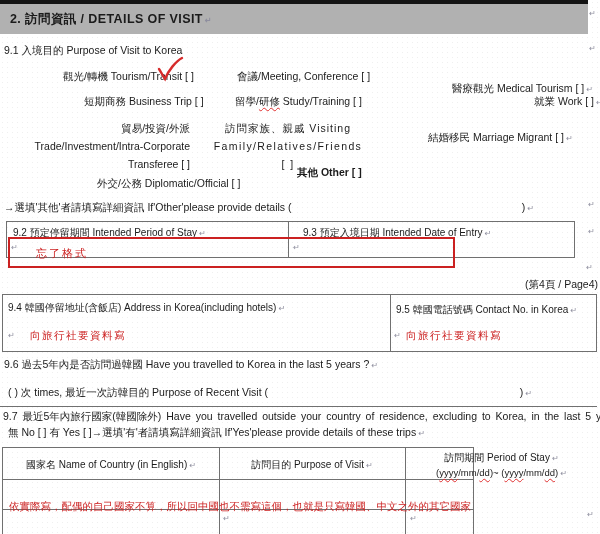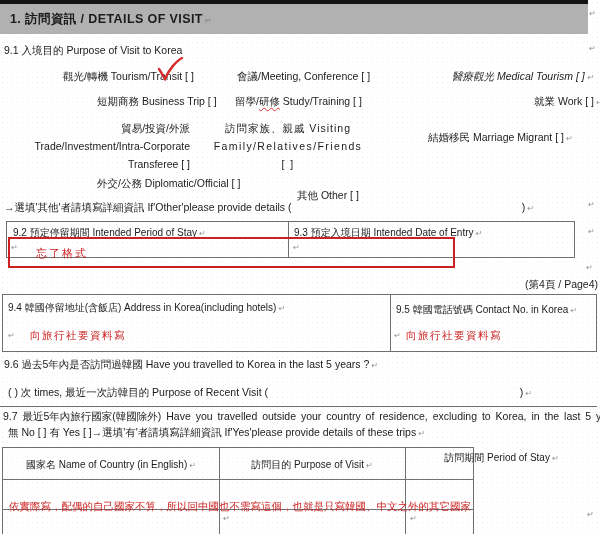--- a/index.html
+++ b/index.html
@@ -37,62 +37,62 @@
   .center{text-align:center;}
   .right{text-align:right;}
   .sm{font-size:9.5px;}
 </style>
 </head>
 <body>
 
 <div class="page">
 
   <div class="abs hdr">
-    <div class="hdr-title"><span>1. 訪問資訊 / DETAILS OF VISIT</span><span class="pm-in">↵</span></div>
+    <div class="hdr-title"><span>2. 訪問資訊 / DETAILS OF VISIT</span><span class="pm-in">↵</span></div>
   </div>
   <span class="abs pm" style="left:589px; top:10px;">↵</span>
 
   <div class="abs nowrap" style="left:4px; top:44px;">9.1 入境目的  Purpose of Visit to Korea</div>
   <span class="abs pm" style="left:589px; top:45px;">↵</span>
 
   <div class="abs nowrap" style="left:63px; top:70px;">觀光/轉機  Tourism/Transit [     ]</div>
   <svg class="abs" style="left:155px; top:56px; z-index:4;" width="30" height="28" viewBox="0 0 30 28">
     <path d="M4 13 C6 16, 8 20, 10 23 C13 15, 21 5, 27 2" stroke="#d62b2b" stroke-width="2.4" fill="none" stroke-linecap="round"></path>
   </svg>
   <div class="abs nowrap" style="left:237px; top:70px;">會議/Meeting, Conference [  ]</div>
-  <div class="abs nowrap" style="left:452px; top:70px;font-style:italic;"><span>醫療觀光  Medical Tourism [  ]</span><span class="pm-in">↵</span></div>
+  <div class="abs nowrap" style="left:452px; top:82px;"><span>醫療觀光  Medical Tourism [  ]</span><span class="pm-in">↵</span></div>
 
-  <div class="abs nowrap" style="left:97px; top:95px;">短期商務 Business Trip [  ]</div>
+  <div class="abs nowrap" style="left:84px; top:95px;">短期商務 Business Trip [  ]</div>
   <div class="abs nowrap" style="left:235px; top:95px;"><span>留學/</span><span class="wavy">研修</span><span> Study/Training [  ]</span></div>
   <div class="abs nowrap" style="left:534px; top:95px;"><span>就業 Work [  ]</span><span class="pm-in">↵</span></div>
 
   <div class="abs right" style="left:28px; top:119px; width:162px; line-height:18px;">
     <div>貿易/投資/外派 Trade/Investment/Intra-Corporate</div>
     <div>Transferee [  ]</div>
   </div>
   <div class="abs center" style="left:210px; top:119px; width:156px; line-height:18px;">
     <div style="letter-spacing:1px;">訪問家族、親戚 Visiting</div>
     <div style="letter-spacing:1.4px;">Family/Relatives/Friends [  ]</div>
   </div>
   <div class="abs nowrap" style="left:428px; top:131px;"><span>結婚移民 Marriage Migrant [  ]</span><span class="pm-in">↵</span></div>
 
   <div class="abs nowrap" style="left:97px; top:177px;">外交/公務 Diplomatic/Official [  ]</div>
-  <div class="abs nowrap" style="left:297px; top:189px;">其他 Other [  ]</div>
+  <div class="abs nowrap" style="left:297px; top:166px;font-weight:bold;">其他 Other [  ]</div>
 
   <div class="abs flexline" style="left:4px; top:201px; width:530px;">
     <span class="nowrap">→選填'其他'者請填寫詳細資訊  If'Other'please provide details (</span>
     <span class="gap"></span>
     <span class="nowrap"><span>)</span><span class="pm-in">↵</span></span>
   </div>
   <span class="abs pm" style="left:588px; top:201px;">↵</span>
 
   <div class="abs tbl" style="left:6px; top:221px; width:569px; height:37px;">
     <div class="vline" style="left:281px;"></div>
     <div class="abs cell-label" style="left:6px; top:4px;"><span>9.2 預定停留期間 Intended Period of Stay</span><span class="pm-in">↵</span></div>
-    <div class="abs cell-label" style="left:287px; top:4px;"><span>9.3 預定入境日期 Intended Date of Entry</span><span class="pm-in">↵</span></div>
+    <div class="abs cell-label" style="left:296px; top:4px;"><span>9.3 預定入境日期 Intended Date of Entry</span><span class="pm-in">↵</span></div>
     <span class="abs pm" style="left:4px; top:22px;">↵</span>
     <span class="abs pm" style="left:286px; top:22px;">↵</span>
     <div class="abs" style="left:1px; top:17px; width:279px; height:18px;"></div>
     <div class="abs" style="left:282px; top:17px; width:285px; height:18px;"></div>
   </div>
   <span class="abs pm" style="left:588px; top:228px;">↵</span>
 
   <div class="abs redbox" style="left:8px; top:237px; width:447px; height:31px;">
     <span class="red" style="display:inline-block; margin:7px 0 0 26px; font-size:11px; letter-spacing:2px;">忘了格式</span>
   </div>
@@ -127,20 +127,21 @@
   <div class="abs tbl" style="left:2px; top:447px; width:472px; height:87px; border-bottom:none;">
     <div class="vline" style="left:216px;"></div>
     <div class="vline" style="left:402px;"></div>
     <div class="hline" style="top:31px;"></div>
     <div class="hline" style="top:61px;"></div>
 
     <div class="abs center cell-label" style="left:0; top:10px; width:216px;"><span>國家名  Name of Country (in English)</span><span class="pm-in">↵</span></div>
     <div class="abs center cell-label" style="left:216px; top:10px; width:186px;"><span>訪問目的  Purpose of Visit</span><span class="pm-in">↵</span></div>
     <div class="abs center" style="left:402px; top:3px; width:193px; line-height:14px;">
       <div class="cell-label"><span>訪問期間  Period of Stay</span><span class="pm-in">↵</span></div>
+      <div class="sm nowrap"><span>(</span><span class="wavy">yyyy</span><span>/mm/</span><span class="wavy">dd</span><span>)~ (</span><span class="wavy">yyyy</span><span>/mm/</span><span class="wavy">dd</span><span>)</span><span class="pm-in">↵</span></div>
     </div>
 
     <div class="abs red nowrap" style="left:6px; top:28px; z-index:2;margin-top:24px;">依實際寫，配偶的自己國家不算，所以回中國也不需寫這個，也就是只寫韓國、中文之外的其它國家</div>
 
     <span class="abs pm" style="left:220px; top:67px;">↵</span>
     <span class="abs pm" style="left:407px; top:67px;">↵</span>
     <span class="abs pm" style="left:584px; top:63px;">↵</span>
 
     <div class="abs" style="left:1px; top:62px; width:214px; height:24px;"></div>
     <div class="abs" style="left:217px; top:62px; width:184px; height:24px;"></div>

